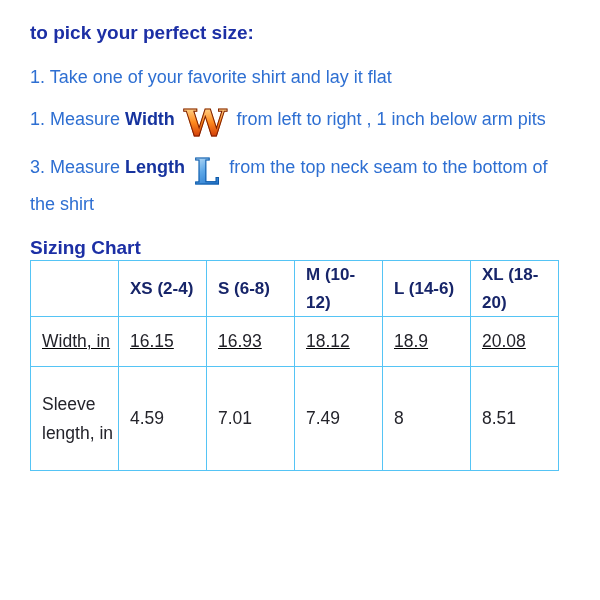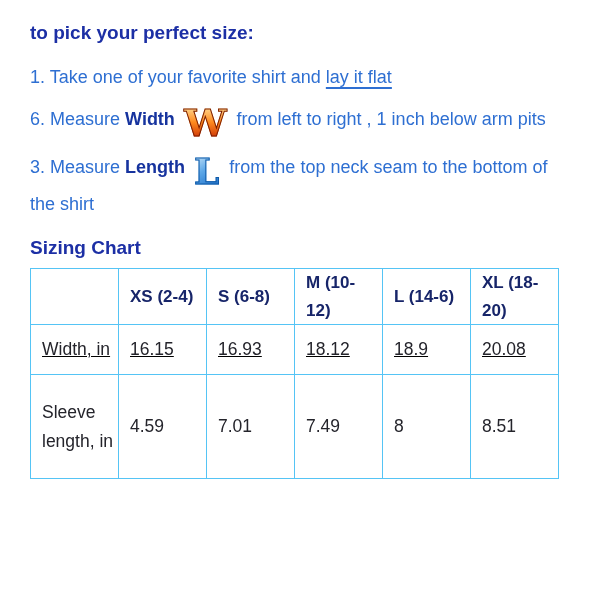--- a/index.html
+++ b/index.html
@@ -40,21 +40,20 @@
   .step-2 { margin-top: 12px; }
   .step-3 { margin-top: 10px; line-height: 31px; }
 
   .bold-word {
     color: var(--accent-navy);
     font-weight: bold;
     margin-left: 5px;
   }
   .underlined {
     margin-left: 5px;
-    text-decoration: underline;
     text-decoration-thickness: 2px;
     text-underline-offset: 4px;
   }
 
   .letter-icon {
     display: inline-block;
     font-family: "DejaVu Serif", serif;
     font-weight: 700;
     line-height: 1;
     vertical-align: -11px;
@@ -76,21 +75,20 @@
 
   .chart-title {
     margin-top: 16px;
     color: var(--heading-blue);
     font-weight: bold;
     font-size: 19px;
     line-height: 24px;
   }
 
   table.sizing {
-    margin-top: 8px;
     border-collapse: collapse;
     table-layout: fixed;
     width: 528px;
   }
   table.sizing col { width: 88px; }
   table.sizing th, table.sizing td {
     border: 1px solid var(--table-border);
     vertical-align: middle;
     text-align: left;
     padding: 0 4px 0 11px;
@@ -119,21 +117,21 @@
     <div class="intro-line">to pick your perfect size:</div>
   </div>
 
   <div>
 
     <div class="step step-1">
       <span>1. Take one of your favorite shirt and</span><span class="underlined">lay it flat</span>
     </div>
 
     <div class="step step-2">
-      <span>6. Measure</span><span class="bold-word">Width</span><span class="letter-icon letter-w">W</span><span>from left to right , 1 inch below arm pits</span>
+      <span>1. Measure</span><span class="bold-word">Width</span><span class="letter-icon letter-w">W</span><span>from left to right , 1 inch below arm pits</span>
     </div>
 
     <div class="step step-3">
       <span>3. Measure</span><span class="bold-word">Length</span><span class="letter-icon letter-l">L</span><span>from the top neck seam to the bottom of</span><br>
       <span>the shirt</span>
     </div>
 
   </div>
 
   <div class="chart-title">Sizing Chart</div>

